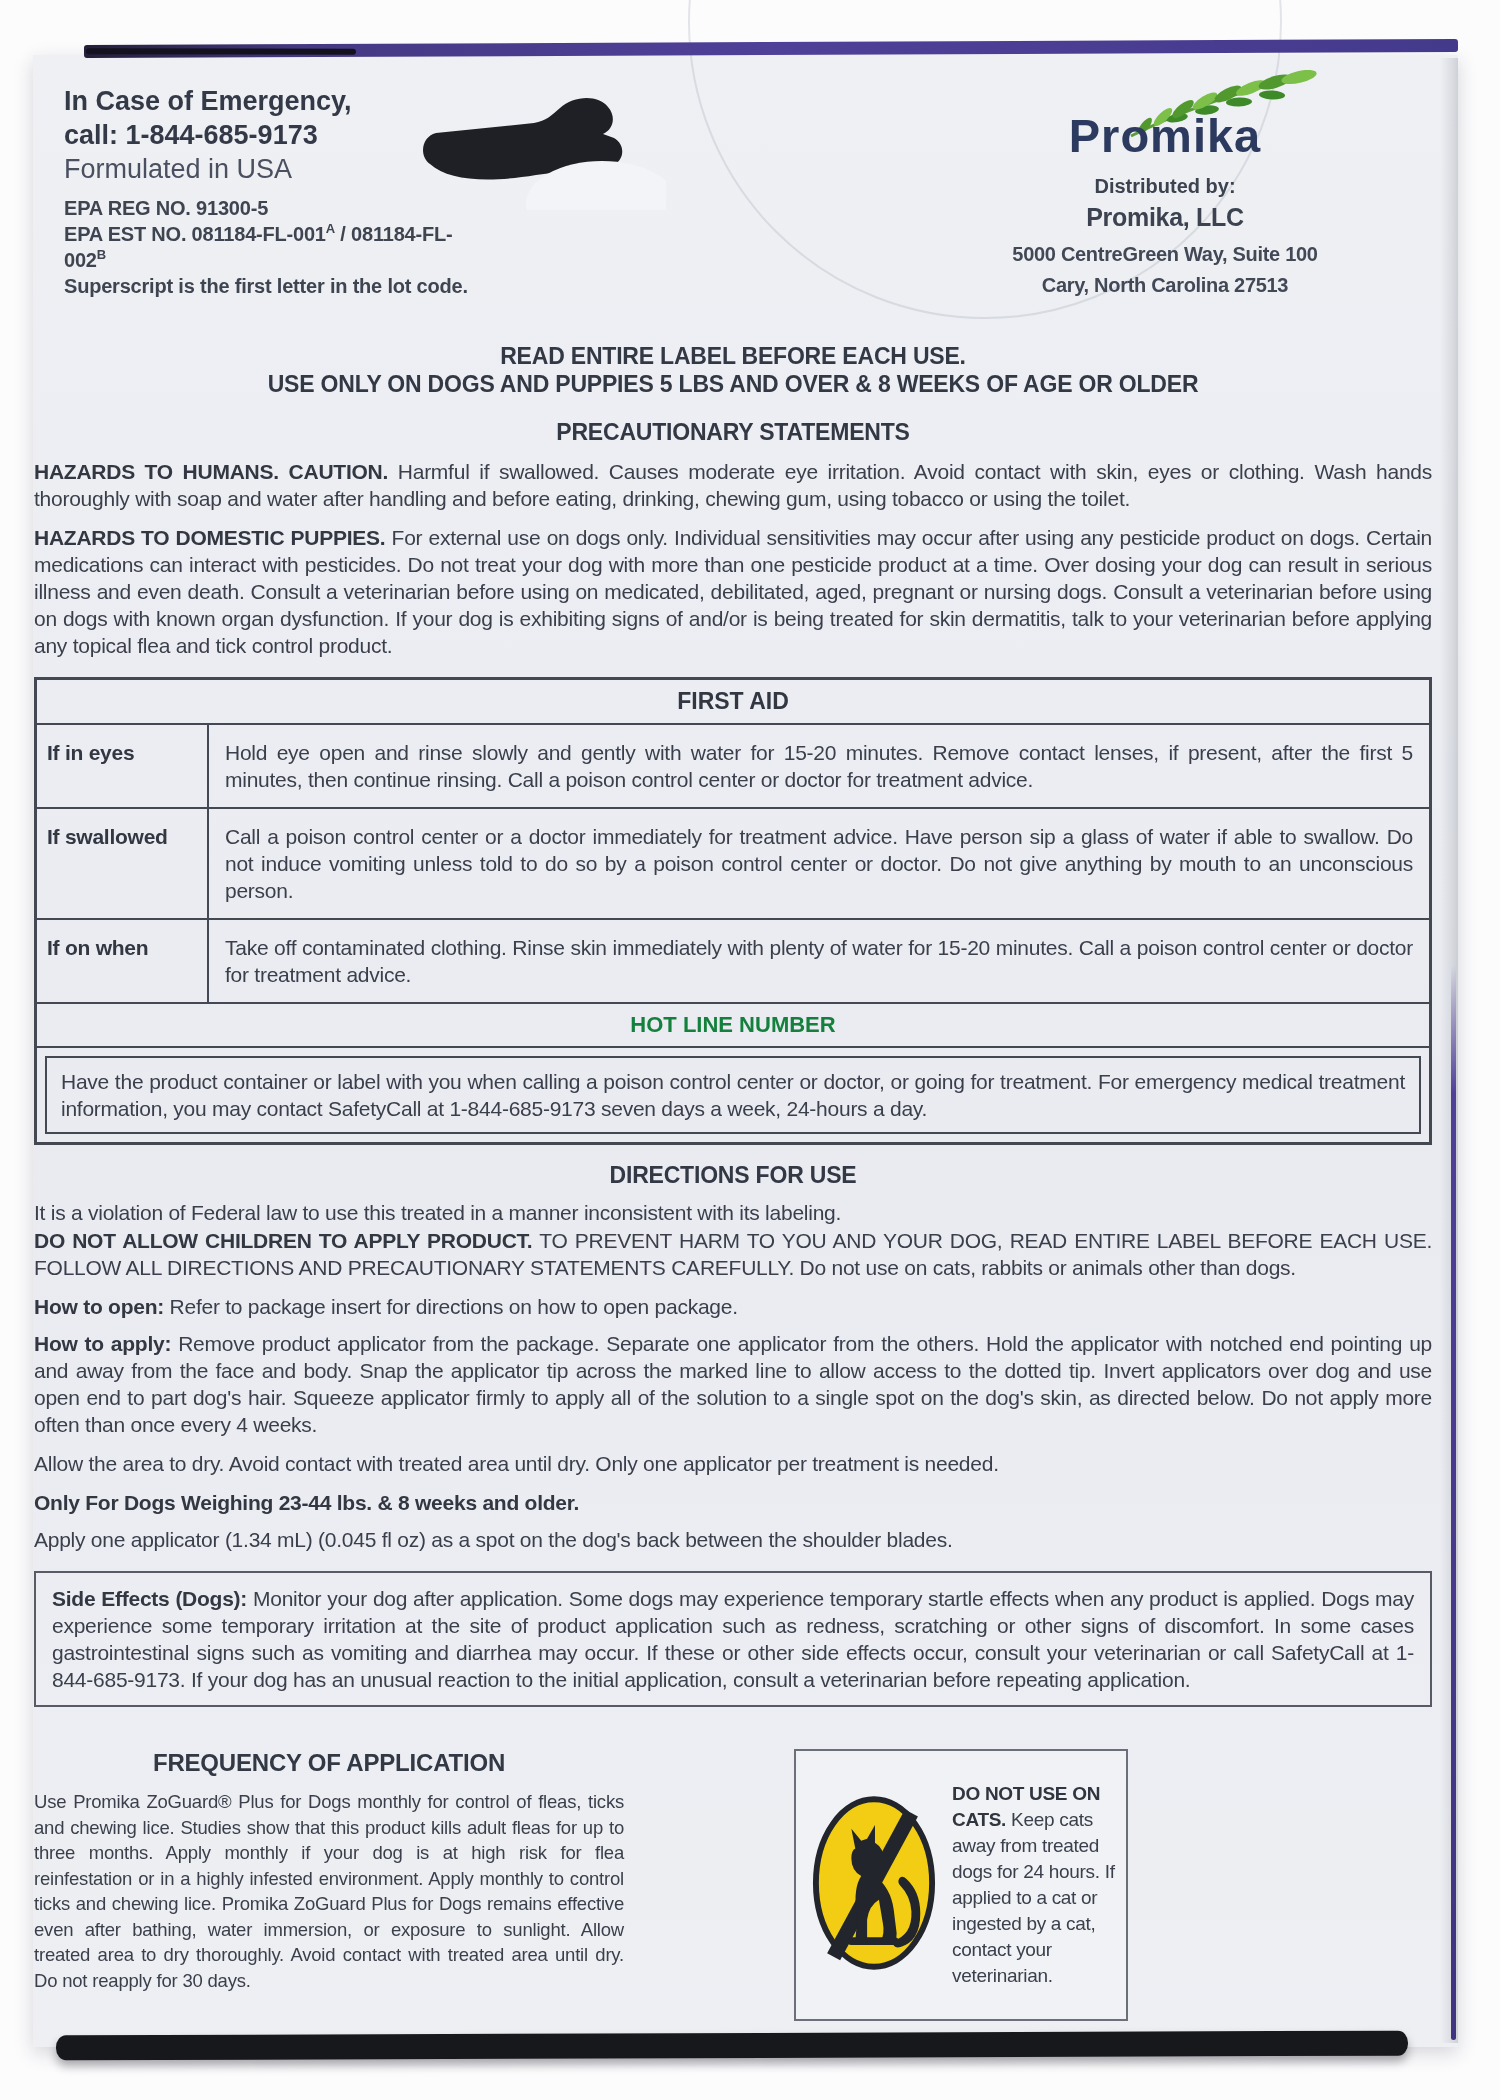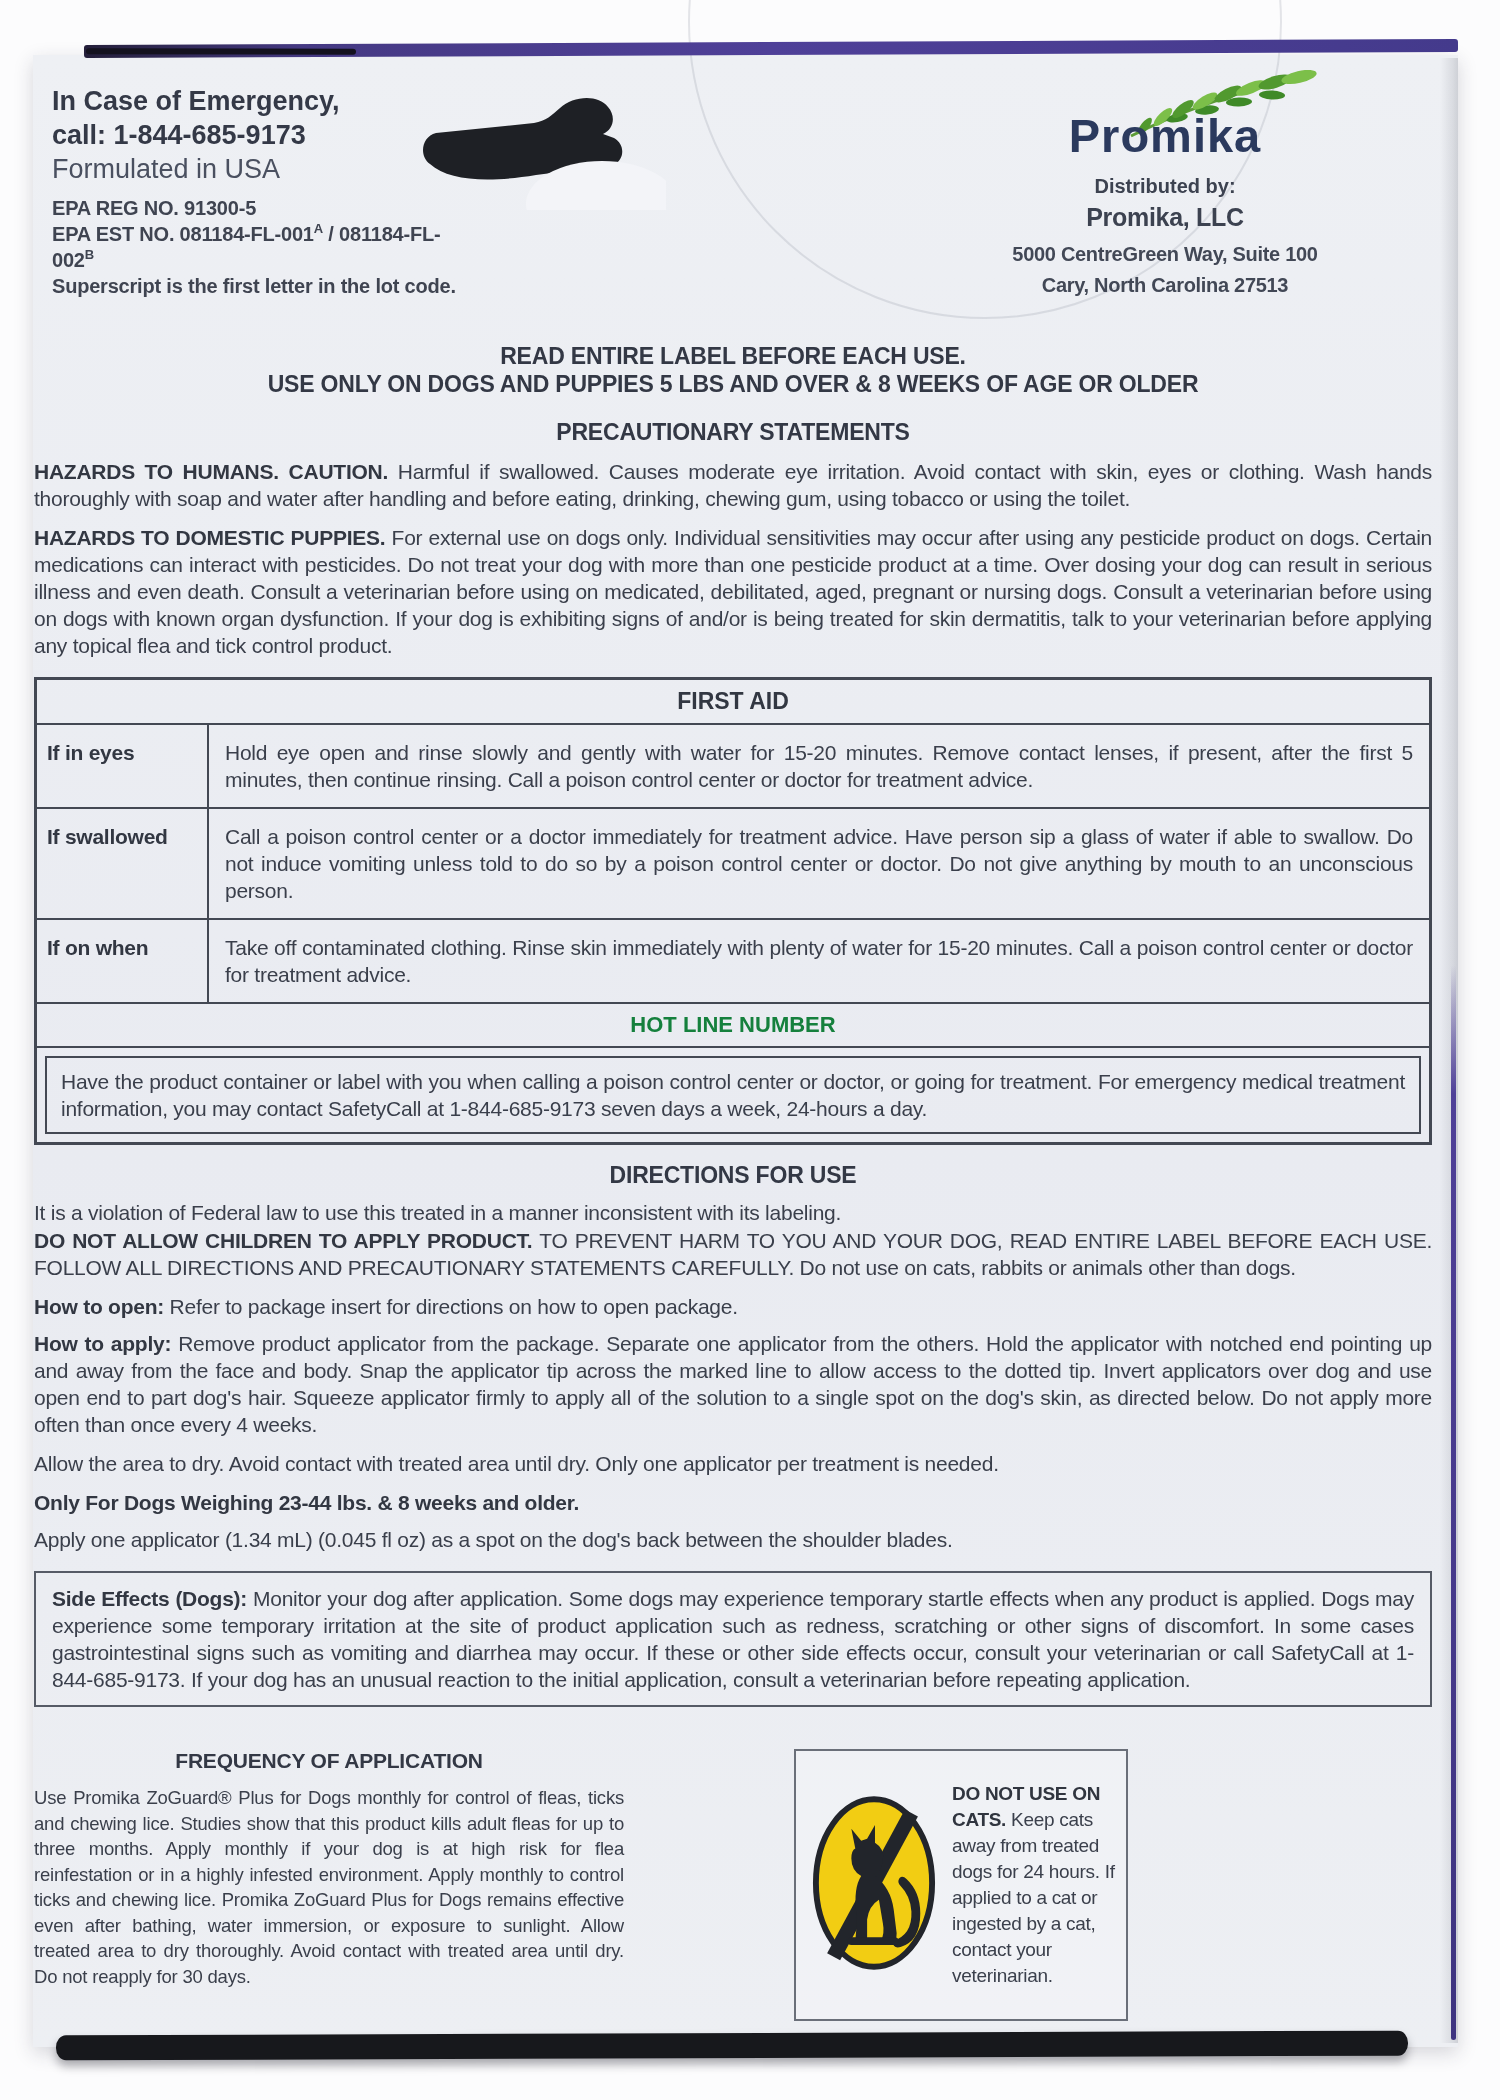--- a/index.html
+++ b/index.html
@@ -43,21 +43,21 @@
     position:absolute;left:1451px;top:965px;width:5px;height:1075px;border-radius:3px;
     background:linear-gradient(180deg,rgba(79,64,152,0) 0%,var(--purple,#4f4098) 12%,#3e3480 100%);
   }
   .bottom-shadow{
     position:absolute;left:56px;top:2033px;width:1352px;height:25px;
     background:#17181c;border-radius:10px/12px;transform:rotate(-0.2deg);
     box-shadow:0 6px 10px rgba(30,30,40,.35);
   }
 
   
-  .emergency{position:absolute;left:52px;top:84px;width:420px;}
+  .emergency{position:absolute;left:64px;top:84px;width:420px;}
   .em-bold{font-weight:bold;font-size:27px;line-height:34px;color:#343947;}
   .em-reg{font-size:27px;line-height:34px;color:#4a5060;}
   .epa{margin-top:9px;font-weight:bold;font-size:20px;line-height:26px;color:#3f4451;letter-spacing:-0.2px;}
   .epa .note{font-weight:600;}
   sup{font-size:13px;vertical-align:super;line-height:0;}
 
   .hang-hole{position:absolute;left:416px;top:98px;}
 
   .brand{position:absolute;left:975px;top:64px;width:380px;text-align:center;}
   .brand-leaves{position:absolute;left:152px;top:6px;}
@@ -82,21 +82,21 @@
   .fa-row{display:grid;grid-template-columns:172px 1fr;border-bottom:2px solid #434853;}
   .fa-label{font-weight:bold;font-size:21px;padding:16px 10px;border-right:2px solid #434853;color:#323742;letter-spacing:-0.25px;}
   .fa-text{font-size:21px;line-height:27px;padding:14px 16px;letter-spacing:-0.25px;text-align:justify;}
   .fa-hot-title{text-align:center;font-weight:bold;font-size:22px;padding:8px 0;border-bottom:2px solid #434853;color:#15803d;}
   .fa-hot-body{margin:8px;border:2px solid #434853;padding:10px 14px;font-size:21px;line-height:27px;letter-spacing:-0.25px;text-align:justify;}
 
   .dfu-title{margin-top:16px;}
   .se-box{margin-top:18px;border:2px solid #565b66;padding:12px 16px;font-size:21px;line-height:27px;letter-spacing:-0.25px;text-align:justify;}
 
   .bottom-row{margin-top:42px;display:grid;grid-template-columns:590px 334px;column-gap:170px;}
-  .freq-title{text-align:center;font-weight:bold;font-size:21px;color:#333845;letter-spacing:-0.2px;}
+  .freq-title{text-align:center;font-weight:bold;font-size:24px;color:#333845;letter-spacing:-0.2px;}
   .freq-text{margin-top:12px;font-size:18.5px;line-height:25.5px;letter-spacing:-0.2px;text-align:justify;}
 
   .cat-box{border:2px solid #6a6f79;height:272px;padding:12px 10px 12px 14px;display:flex;align-items:center;gap:14px;box-sizing:border-box;background:rgba(250,250,252,.35);}
   .cat-text{width:178px;font-size:19px;line-height:26px;letter-spacing:-0.3px;color:#3b404c;}
   .cat-lead{font-weight:bold;color:#30353f;}
 </style>
 </head>
 <body>
 
 <div class="photo">

